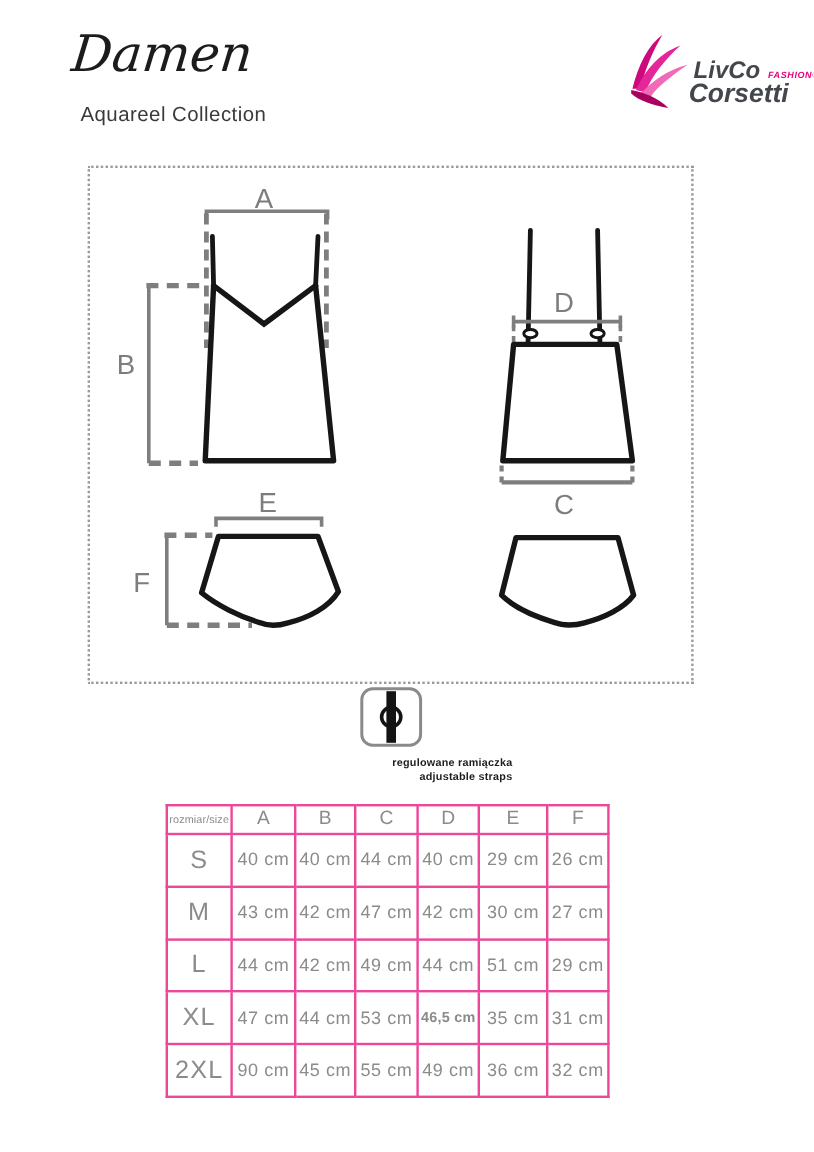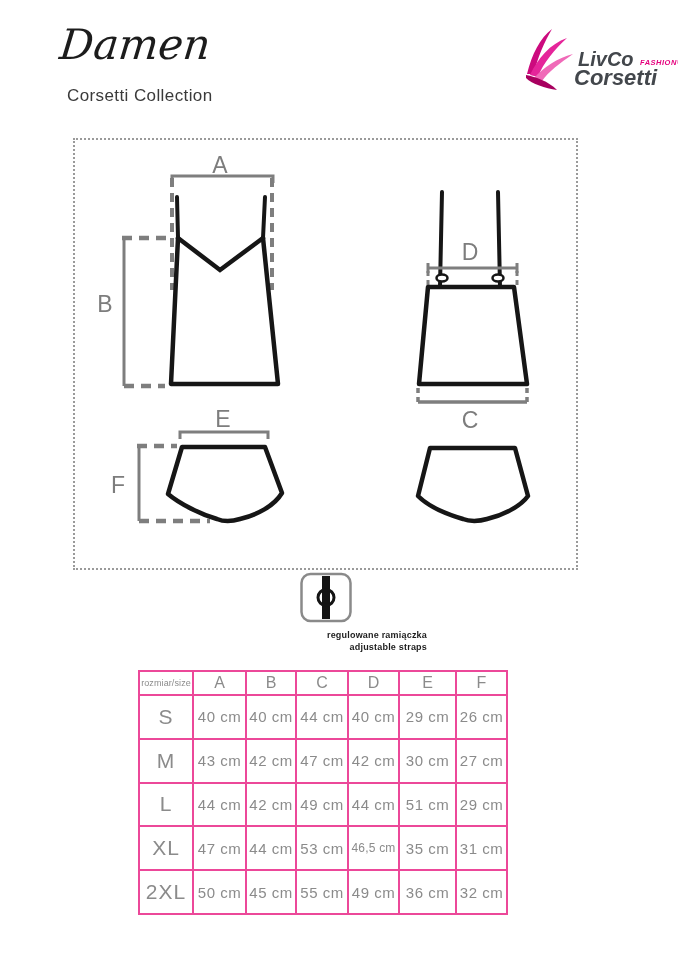--- a/index.html
+++ b/index.html
@@ -54,29 +54,29 @@
     border-collapse:collapse; table-layout:fixed; width:368px;
   }
   table.size-table th, table.size-table td {
     border:2px solid #ec4899; padding:0; text-align:center; vertical-align:middle;
     color:#8b8b8b; overflow:hidden; white-space:nowrap;
   }
   table.size-table th { height:22px; font-size:16px; font-weight:normal; }
   table.size-table th.corner { font-size:9px; letter-spacing:0.1px; }
   table.size-table td { height:41.8px; font-size:15px; letter-spacing:0.5px; }
   table.size-table td.size-cell { font-size:21px; letter-spacing:1px; }
-  table.size-table td.cell-small { font-size:12px; letter-spacing:0.2px; }
+  table.size-table td.cell-small { font-size:12px; letter-spacing:0.2px;font-weight:bold; }
 </style>
 </head>
 <body>
 
 <div class="page">
 
   <div class="damen">Damen</div>
-  <div class="collection">Corsetti Collection</div>
+  <div class="collection">Aquareel Collection</div>
 
   <div class="logo">
     <svg class="logo-wing" width="54" height="64" viewBox="0 0 54 64">
       <path d="M3,46 C8,26 16,10 28,1 C21,13 13,30 10,46 Z" fill="#cc0a7e"></path>
       <path d="M6,47 C14,30 26,16 43,10 C31,21 19,35 14,49 Z" fill="#e5259a"></path>
       <path d="M10,50 C20,39 33,30 49,26 C36,35 24,44 18,53 Z" fill="#f06ab8"></path>
       <path d="M2,47 C12,49 24,53 33,62 C21,60 8,56 2,50 Z" fill="#a8005f"></path>
     </svg>
     <span class="logo-livco">LivCo</span>
     <span class="logo-fashion">FASHION®</span>
@@ -203,21 +203,21 @@
             <td class="size-cell">XL</td>
             <td>47 cm</td>
             <td>44 cm</td>
             <td>53 cm</td>
             <td class="cell-small">46,5 cm</td>
             <td>35 cm</td>
             <td>31 cm</td>
           </tr>
           <tr>
             <td class="size-cell">2XL</td>
-            <td>50 cm</td>
+            <td>90 cm</td>
             <td>45 cm</td>
             <td>55 cm</td>
             <td>49 cm</td>
             <td>36 cm</td>
             <td>32 cm</td>
           </tr>
         </tbody>
     </table>
   </div>
 

